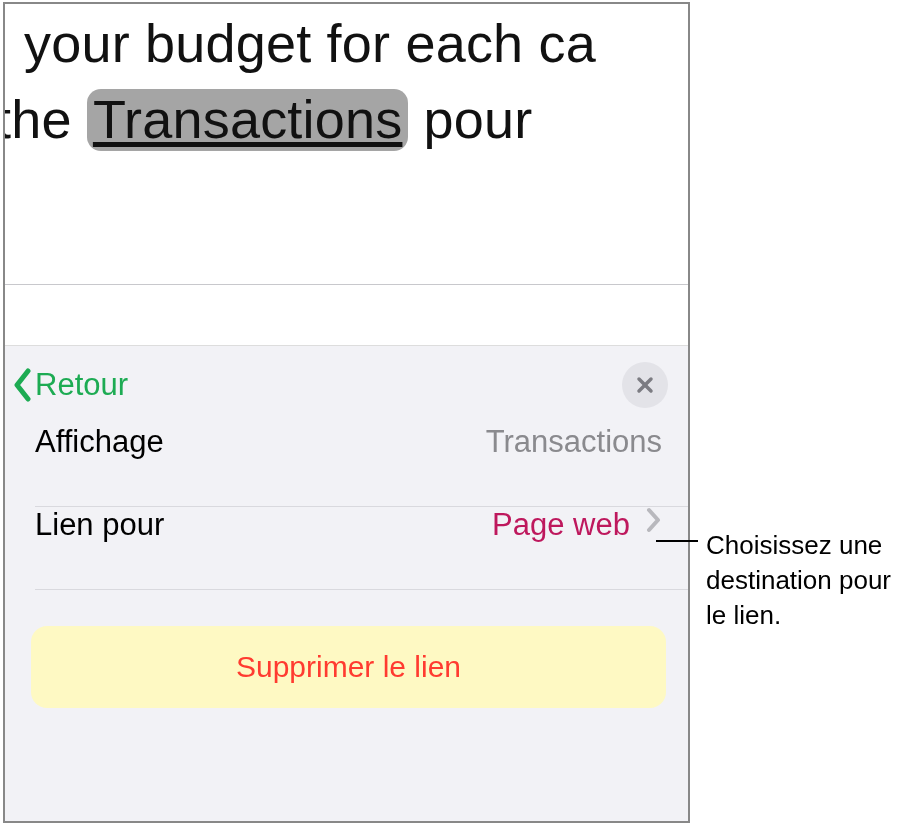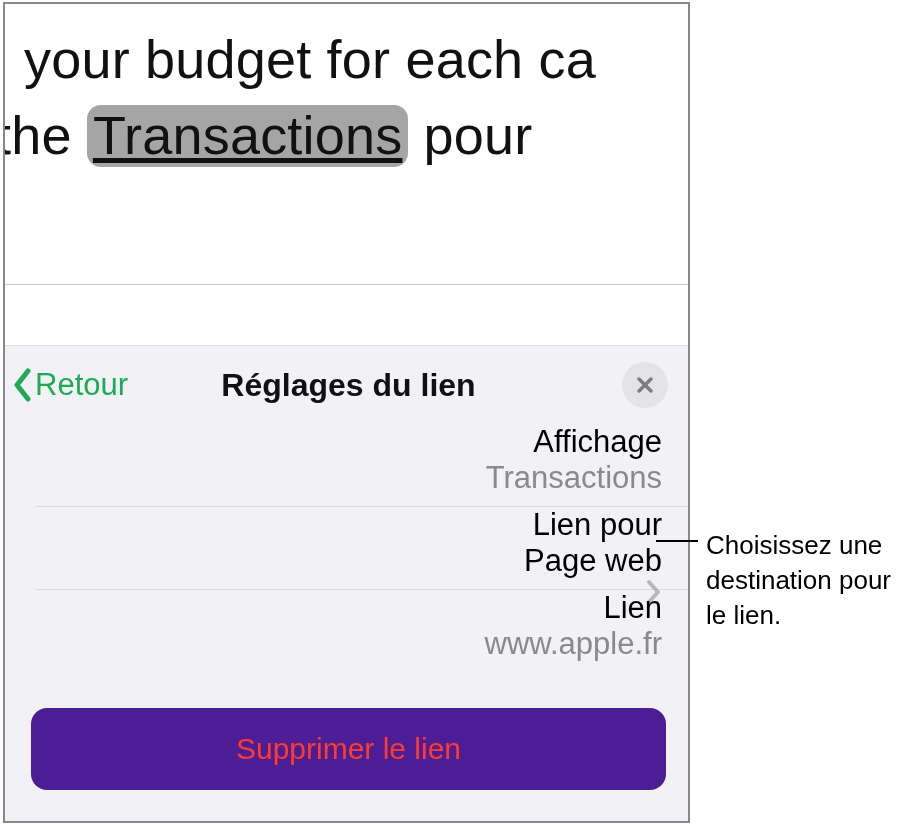--- a/index.html
+++ b/index.html
@@ -18,21 +18,21 @@
     top: 2px;
     width: 687px;
     height: 821px;
     border: 2px solid #888;
     background: #fff;
     overflow: hidden;
   }
   .doc-area {
     position: absolute;
     left: 0;
-    top: 16px;
+    top: 0;
     width: 100%;
     height: 280px;
     padding-top: 6px;
     padding-left: 5px;
     font-size: 54px;
     color: #111;
     letter-spacing: 0.2px;
     white-space: nowrap;
     line-height: 1.4;
   }
@@ -111,44 +111,43 @@
     background: #e3e3e8;
     display: flex;
     align-items: center;
     justify-content: center;
     cursor: pointer;
   }
   .close-btn svg { width: 20px; height: 20px; }
   .row {
     height: 82px;
     display: flex;
-    align-items: flex-end;
+    align-items: flex-start;
     padding: 0 32px;
     font-size: 31px;
-    flex-direction: column;
   }
   .row-label { color: #000; flex: 0 0 auto; }
   .row-value { margin-left: auto; text-align: right; }
   .row .value-gray { color: #8a8a8e; }
-  .row .value-green { color: #000000; }
+  .row .value-green { color: #be185d; }
   .chevron-right {
     width: 16px;
     height: 26px;
     margin-left: 16px;
     flex: 0 0 auto;
   }
   .row-sep {
     height: 1px;
     background: #d9d9de;
     margin-left: 32px;
   }
   .delete-btn {
     margin: 36px 28px 0 28px;
     height: 82px;
-    background: #4c1d95;
+    background: #fef9c3;
     border-radius: 16px;
     display: flex;
     align-items: center;
     justify-content: center;
     font-size: 30px;
     color: #ff3b30;
     cursor: pointer;
   }
 
   
@@ -189,21 +188,20 @@
 
   <div class="panel">
 
     <div class="panel-header">
       <div class="back-btn">
         <svg class="back-chevron" viewBox="0 0 20 34">
           <polyline points="15,3 4,17 15,31" fill="none" stroke="#1dab53" stroke-width="5" stroke-linecap="round" stroke-linejoin="round"></polyline>
         </svg>
         <span>Retour</span>
       </div>
-      <div class="panel-title">Réglages du lien</div>
       <div class="close-btn">
         <svg viewBox="0 0 20 20">
           <line x1="4" y1="4" x2="16" y2="16" stroke="#7c7c82" stroke-width="3.5" stroke-linecap="round"></line>
           <line x1="16" y1="4" x2="4" y2="16" stroke="#7c7c82" stroke-width="3.5" stroke-linecap="round"></line>
         </svg>
       </div>
     </div>
 
     <div class="row">
       <span class="row-label">Affichage</span>
@@ -213,24 +211,20 @@
 
     <div class="row">
       <span class="row-label">Lien pour</span>
       <span class="row-value value-green">Page web</span>
       <svg class="chevron-right" viewBox="0 0 16 26">
         <polyline points="3,3 12,13 3,23" fill="none" stroke="#b8b8bd" stroke-width="4" stroke-linecap="round" stroke-linejoin="round"></polyline>
       </svg>
     </div>
     <div class="row-sep"></div>
 
-    <div class="row">
-      <span class="row-label">Lien</span>
-      <span class="row-value value-gray">www.apple.fr</span>
-    </div>
 
     <div class="delete-btn">
       <span>Supprimer le lien</span>
     </div>
 
   </div>
 </div>
 
 <div class="callout-line"></div>
 <div class="callout-text">Choisissez une destination pour le lien.</div>

